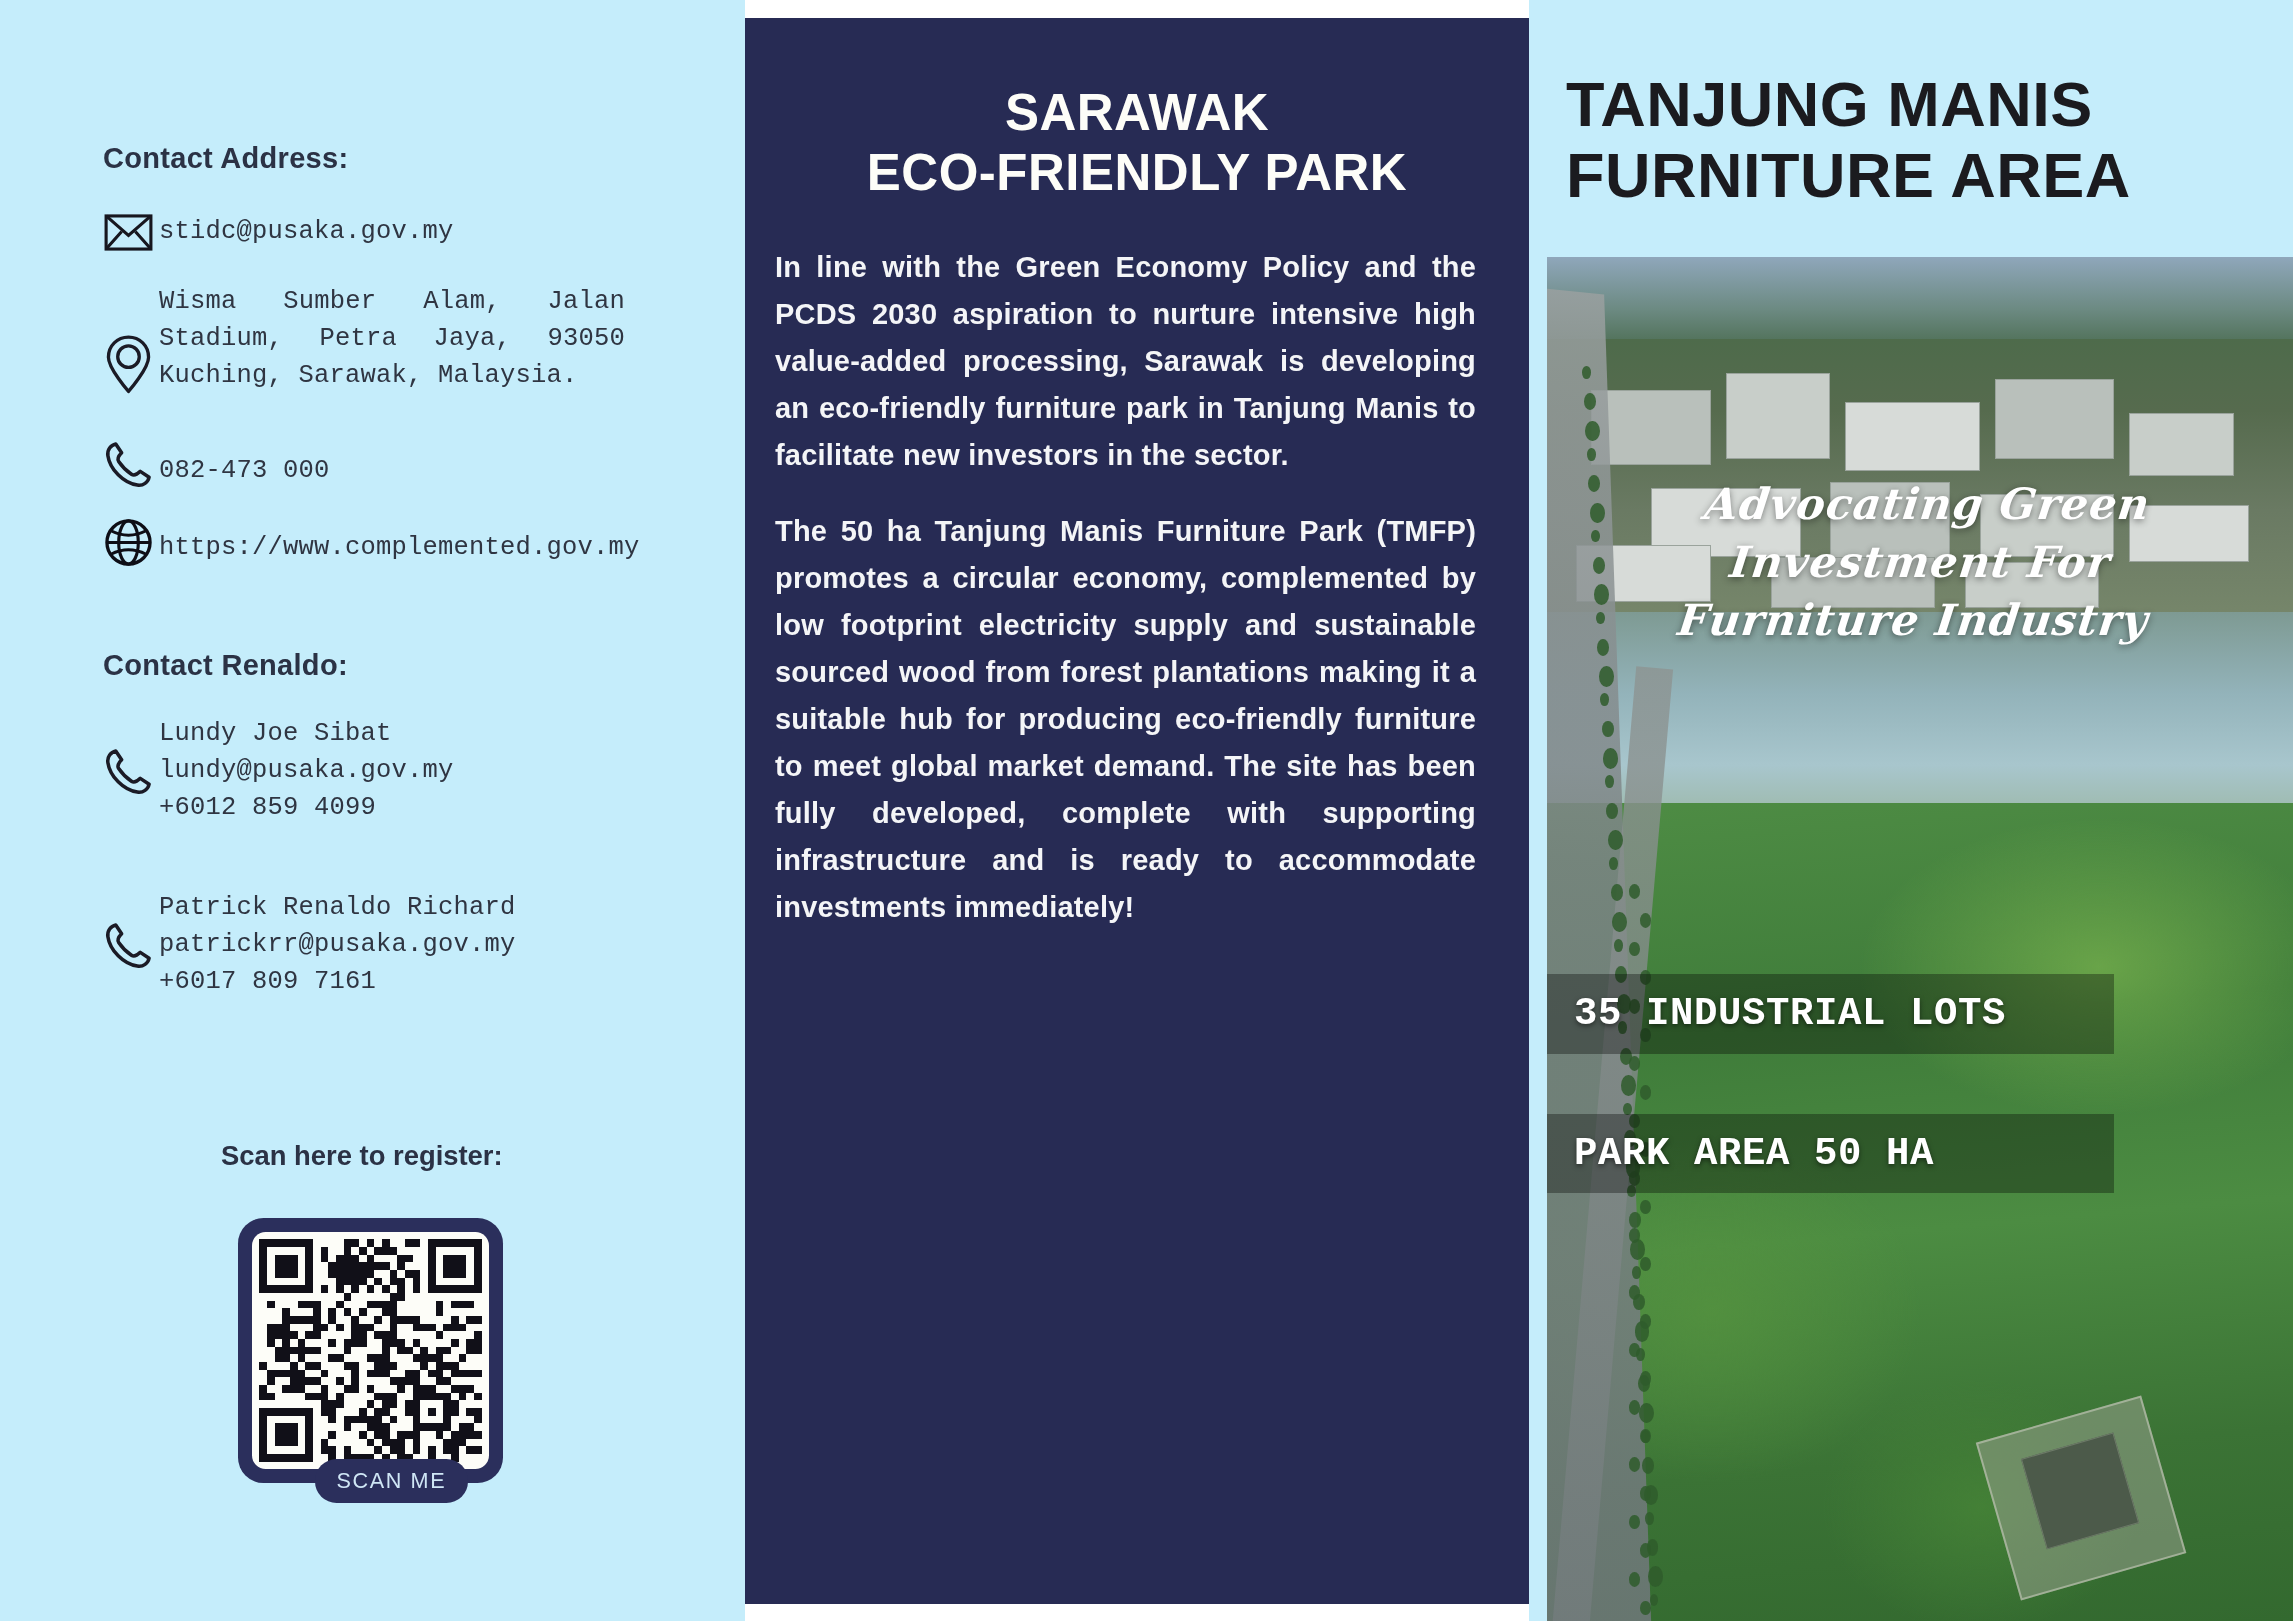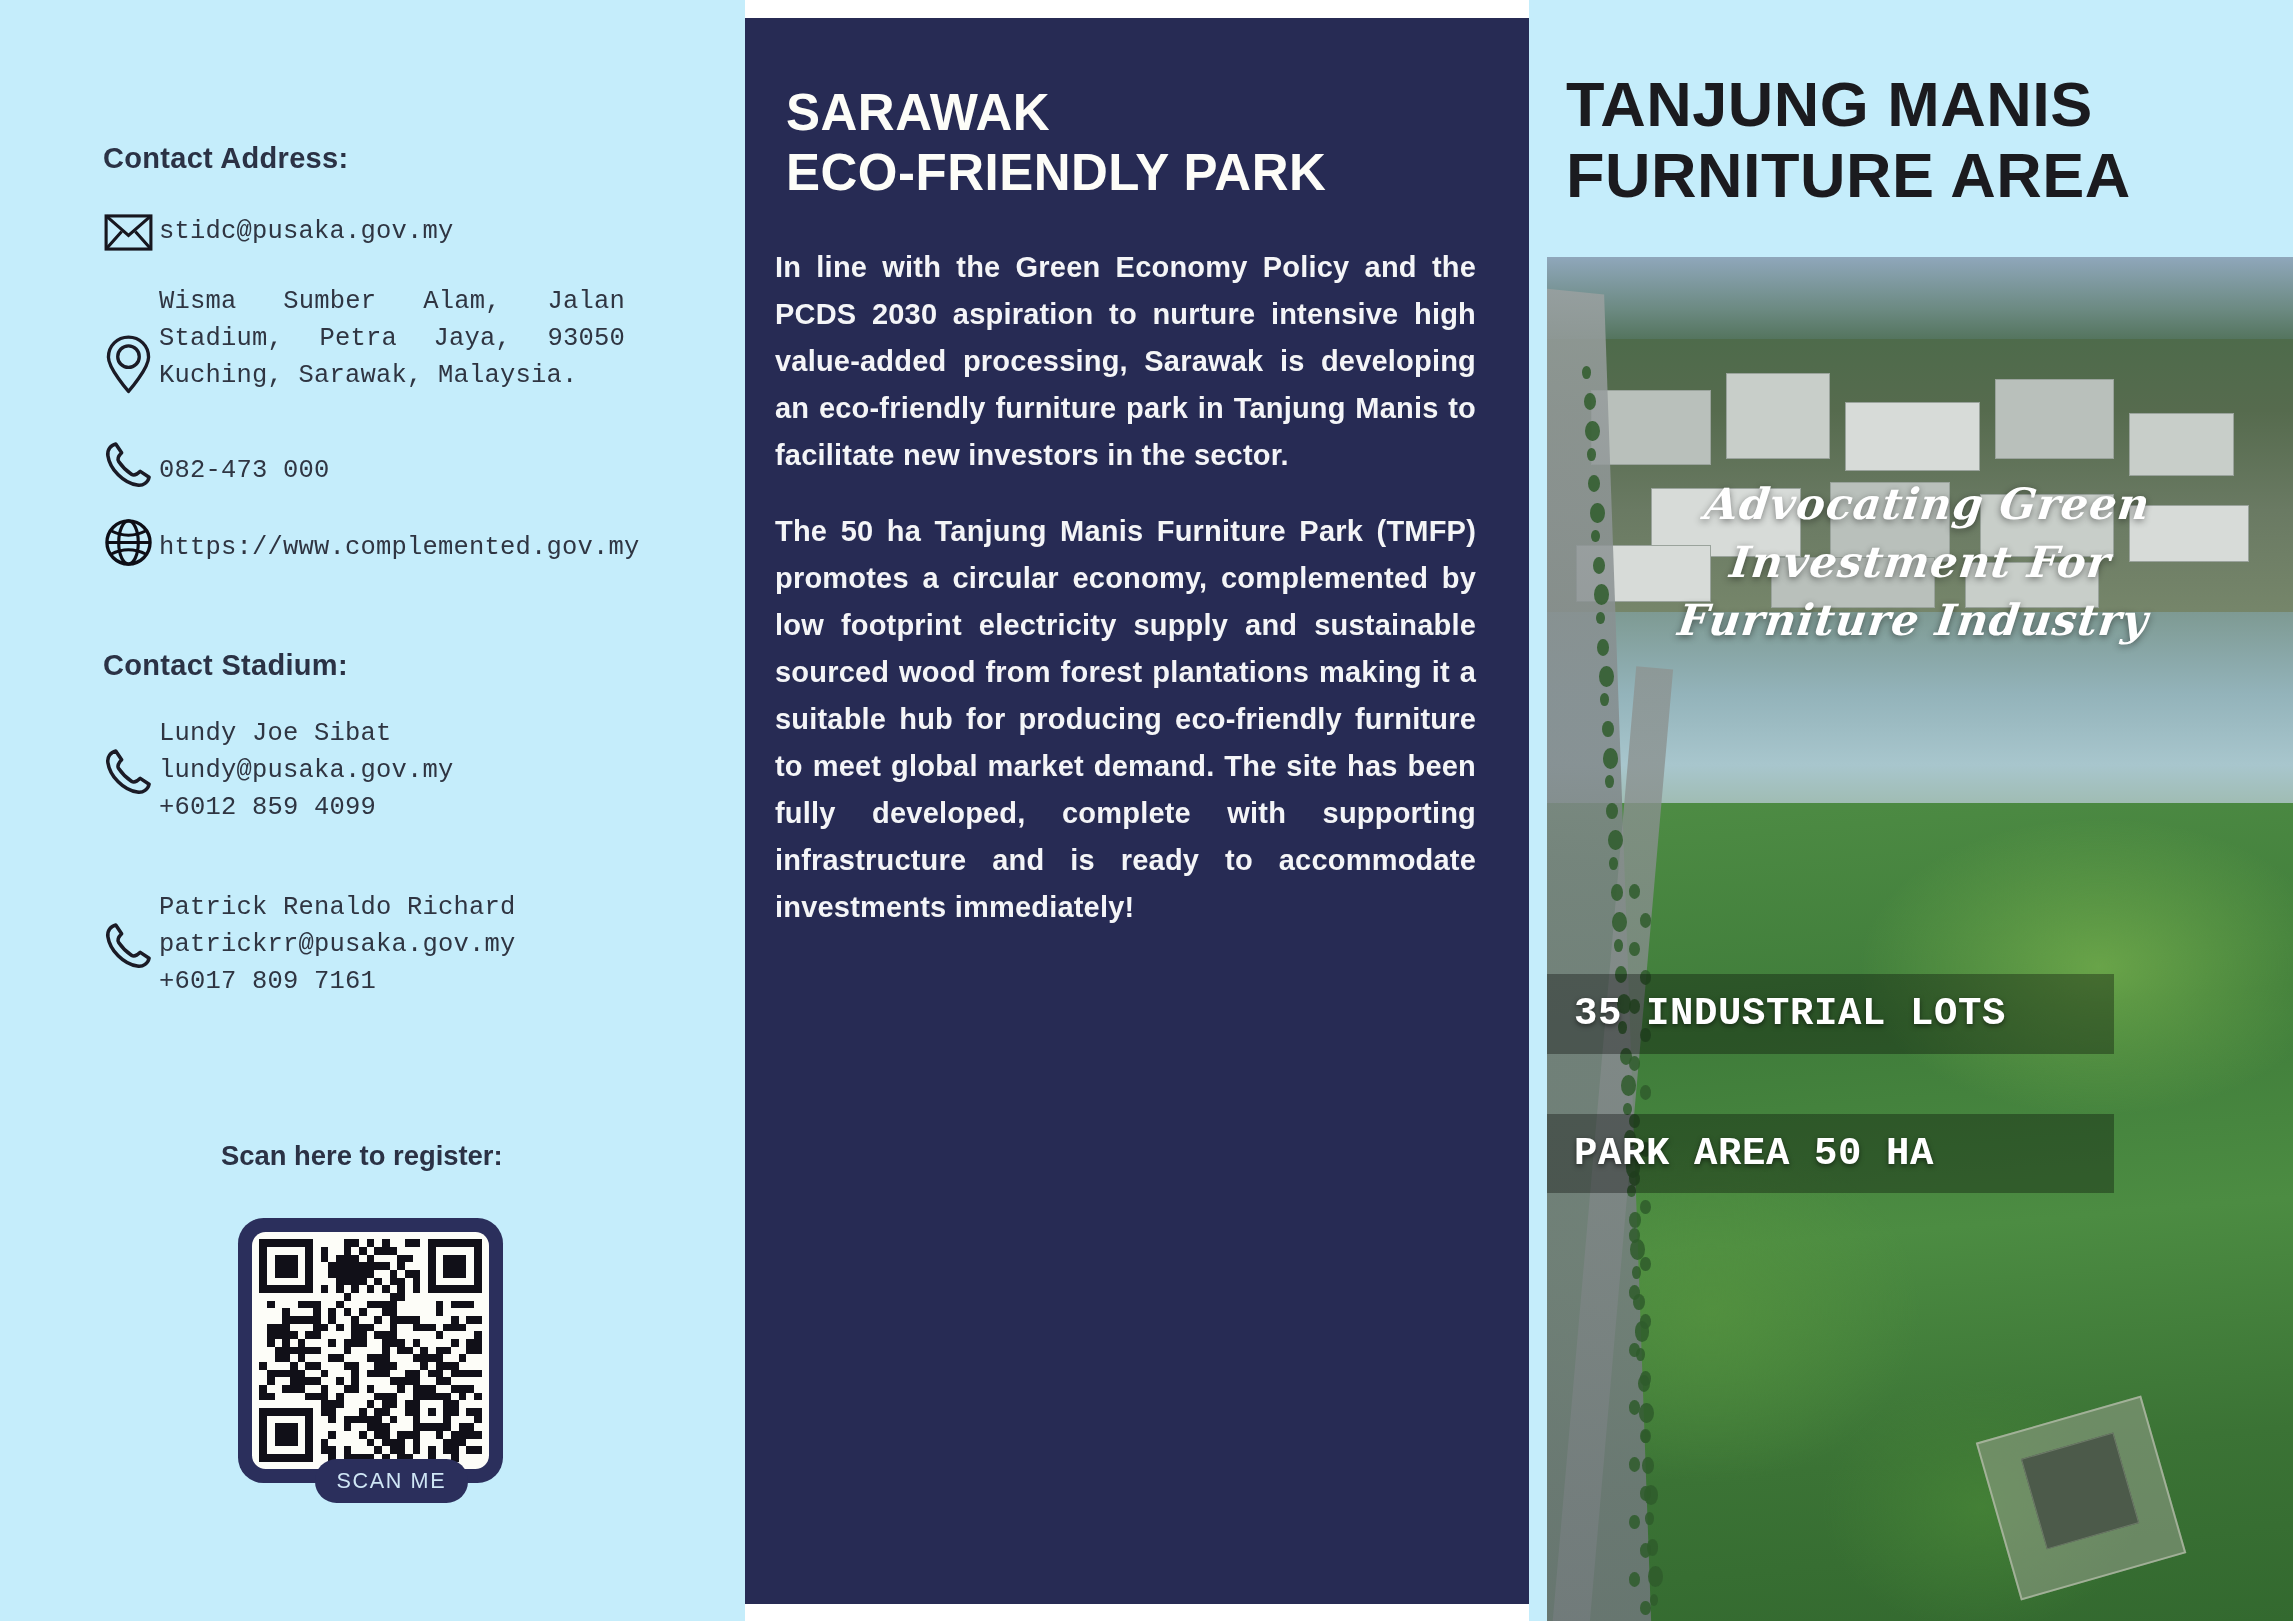--- a/index.html
+++ b/index.html
@@ -67,21 +67,21 @@
   
   .panel-mid {
     width:784px; flex:0 0 784px; position:relative;
     background:#ffffff;
   }
   .mid-card {
     position:absolute; left:0; top:17.6px; width:784px; height:1586px;
     background:#272b54;
   }
   .mid-title {
-    margin:65px 41px 0 41px; text-align:left;
+    margin:65px 41px 0 41px; text-align:center;
     color:#fdfdf8; font-weight:bold;
     font-size:51px; line-height:1.18; letter-spacing:0.5px;
   }
   .mid-para {
     margin:29px 53px 0 30px;
     color:#f4f5f7; font-weight:bold;
     font-size:29px; line-height:1.62;
     text-align:justify; text-align-last:left;
     letter-spacing:0.2px;
   }
@@ -230,21 +230,21 @@
           <circle cx="25" cy="25" r="22" fill="none" stroke="#0e0e16" stroke-width="3.4"></circle>
           <ellipse cx="25" cy="25" rx="10" ry="22" fill="none" stroke="#0e0e16" stroke-width="3.2"></ellipse>
           <line x1="3" y1="25" x2="47" y2="25" stroke="#0e0e16" stroke-width="3.2"></line>
           <path d="M7 13 Q25 22 43 13" fill="none" stroke="#0e0e16" stroke-width="3"></path>
           <path d="M7 37 Q25 28 43 37" fill="none" stroke="#0e0e16" stroke-width="3"></path>
         </svg>
       </span>
       <span class="ctext">https://www.complemented.gov.my</span>
     </div>
 
-    <div class="heading contact-person-heading">Contact Stadium:</div>
+    <div class="heading contact-person-heading">Contact Renaldo:</div>
 
     <div class="crow row-p1">
       <span class="cicon" style="align-self:center;">
         <svg width="51" height="51" viewBox="0 0 52 52">
           <path d="M13 5 C8 6 4 11 5 17 C7 31 21 45 35 47 C41 48 46 44 47 39 L38 33 C35 36 32 38 29 36 C23 32 20 29 16 23 C14 20 16 17 19 14 Z" fill="none" stroke="#1b1b26" stroke-width="3.6" stroke-linejoin="round"></path>
         </svg>
       </span>
       <span class="ctext">
         <span>Lundy Joe Sibat</span><br>
         <span>lundy@pusaka.gov.my</span><br>

